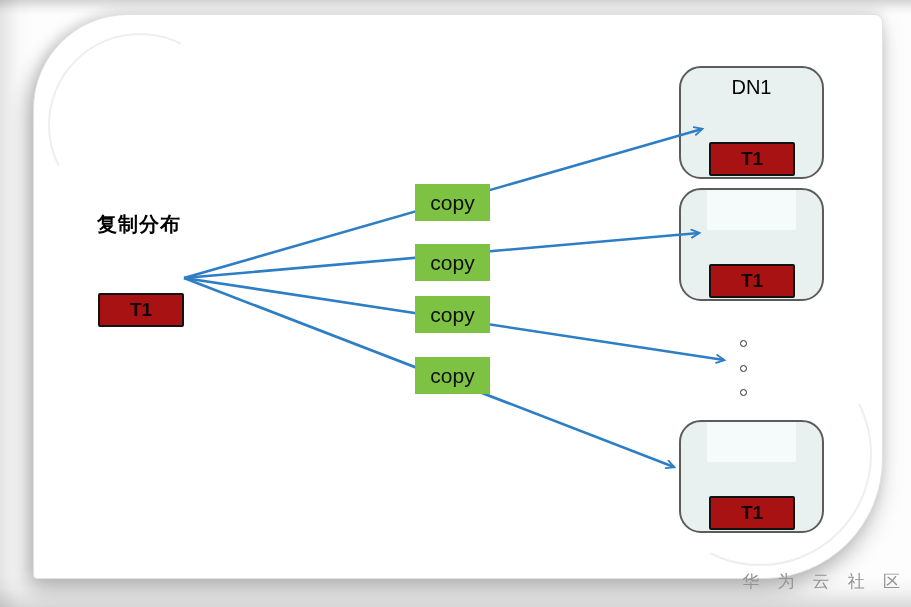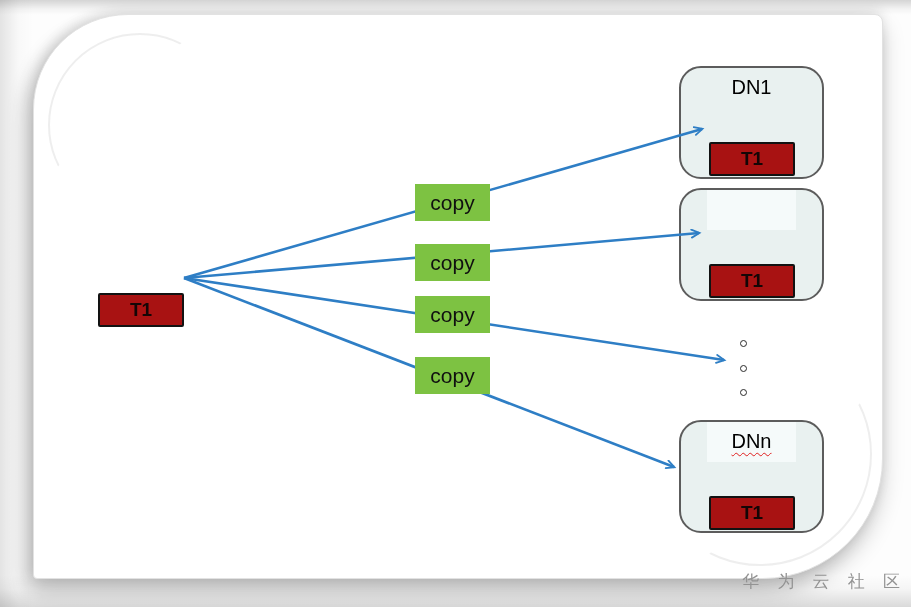--- a/index.html
+++ b/index.html
@@ -141,38 +141,38 @@
       <marker id="ah" markerWidth="12" markerHeight="12" refX="8.5" refY="5" orient="auto" markerUnits="userSpaceOnUse">
         <path class="arrowhead-path" d="M1,1 L9,5 L1,9"></path>
       </marker>
     </defs>
     <line x1="150" y1="263" x2="668" y2="114" marker-end="url(#ah)"></line>
     <line x1="150" y1="263" x2="665" y2="218" marker-end="url(#ah)"></line>
     <line x1="150" y1="263" x2="690" y2="345" marker-end="url(#ah)"></line>
     <line x1="150" y1="263" x2="640" y2="452" marker-end="url(#ah)"></line>
   </svg>
 
+  <div class="src-label">复制分布</div>
   <div class="tbl src-tbl">T1</div>
 
   <div class="copy-box copy-1">copy</div>
   <div class="copy-box copy-2">copy</div>
   <div class="copy-box copy-3">copy</div>
   <div class="copy-box copy-4">copy</div>
 
   <div class="dn dn-1">
     <div class="dn-label">DN1</div>
     <div class="tbl">T1</div>
   </div>
   <div class="dn dn-2">
     <div class="band"></div>
     <div class="tbl">T1</div>
   </div>
   <div class="dn dn-n">
     <div class="band"></div>
-    <div class="dn-label">DNn</div>
     <div class="tbl">T1</div>
   </div>
 
   <div class="dot dot-1"></div>
   <div class="dot dot-2"></div>
   <div class="dot dot-3"></div>
 </div>
 
 <div class="watermark">华 为 云 社 区</div>
 

